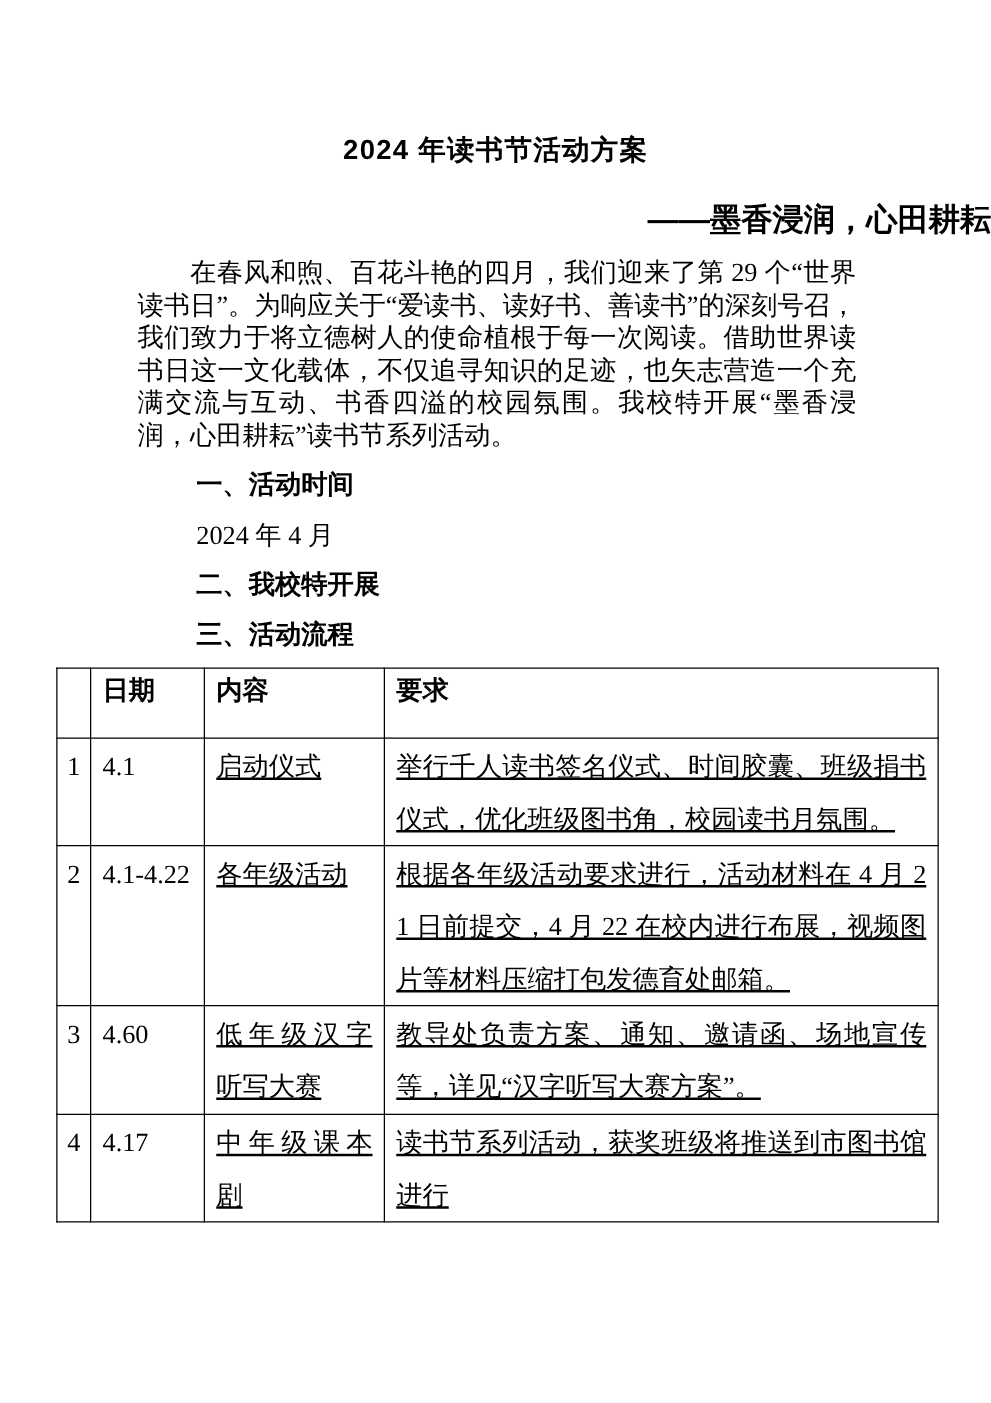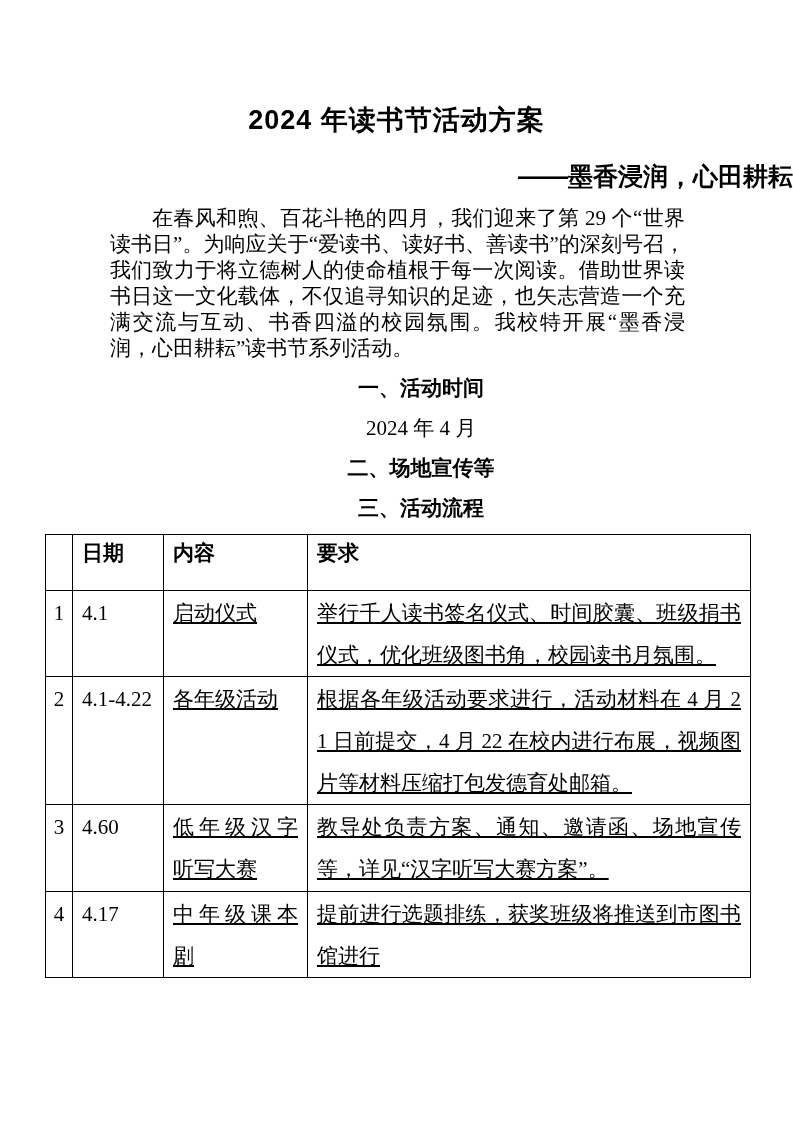--- a/index.html
+++ b/index.html
@@ -13,42 +13,42 @@
     color: #000000;
     overflow: hidden;
     font-family: "Liberation Serif", "DejaVu Serif", serif;
   }
   .doc-title {
     margin: 0;
     padding-top: 101px;
     text-align: center;
     font-family: "Liberation Sans", "DejaVu Sans", sans-serif;
     font-weight: bold;
-    font-size: 27px;
+    font-size: 22px;
     line-height: 38px;
     letter-spacing: 1px;
   }
   .doc-subtitle {
     margin: 0;
     margin-top: 22px;
     text-align: right;
     font-family: "Liberation Sans", "DejaVu Sans", sans-serif;
     font-weight: bold;
     font-size: 25px;
     line-height: 30px;
   }
   .intro {
     margin: 14px 108px 0 110px;
     font-size: 21px;
     line-height: 26px;
     text-align: justify;
     text-indent: 2em;
     word-break: break-all;
   }
-  .doc-lines { margin-top: 7px; text-align: center; }
+  .doc-lines { margin-top: 7px; }
   .doc-line {
     margin-left: 157px;
     margin-right: 108px;
     height: 40px;
     line-height: 40px;
     font-size: 21px;
     white-space: nowrap;
   }
   .doc-line.heading {
     font-family: "Liberation Sans", "DejaVu Sans", sans-serif;
@@ -100,21 +100,21 @@
 
   <h1 class="doc-title">2024 年读书节活动方案</h1>
 
   <h2 class="doc-subtitle">——墨香浸润，心田耕耘</h2>
 
   <p class="intro">在春风和煦、百花斗艳的四月，我们迎来了第 29 个“世界读书日”。为响应关于“爱读书、读好书、善读书”的深刻号召，我们致力于将立德树人的使命植根于每一次阅读。借助世界读书日这一文化载体，不仅追寻知识的足迹，也矢志营造一个充满交流与互动、书香四溢的校园氛围。我校特开展“墨香浸润，心田耕耘”读书节系列活动。</p>
 
   <div class="doc-lines">
     <div class="doc-line heading">一、活动时间</div>
     <div class="doc-line">2024 年 4 月</div>
-    <div class="doc-line heading">二、场地宣传等</div>
+    <div class="doc-line heading">二、我校特开展</div>
     <div class="doc-line heading">三、活动流程</div>
   </div>
 
   <table class="activity-table">
     <colgroup>
       <col class="col-no">
       <col class="col-date">
       <col class="col-content">
       <col class="col-req">
     </colgroup>
@@ -142,18 +142,18 @@
       <tr class="row-3">
         <td class="cell-no">3</td>
         <td class="cell-date">4.60</td>
         <td class="cell-content">低年级汉字听写大赛</td>
         <td class="cell-req">教导处负责方案、通知、邀请函、场地宣传等，详见“汉字听写大赛方案”。</td>
       </tr>
       <tr class="row-4">
         <td class="cell-no">4</td>
         <td class="cell-date">4.17</td>
         <td class="cell-content">中年级课本剧</td>
-        <td class="cell-req">提前进行选题排练，获奖班级将推送到市图书馆进行</td>
+        <td class="cell-req">读书节系列活动，获奖班级将推送到市图书馆进行</td>
       </tr>
     </tbody>
   </table>
 
 </div>
 
 </body></html>

